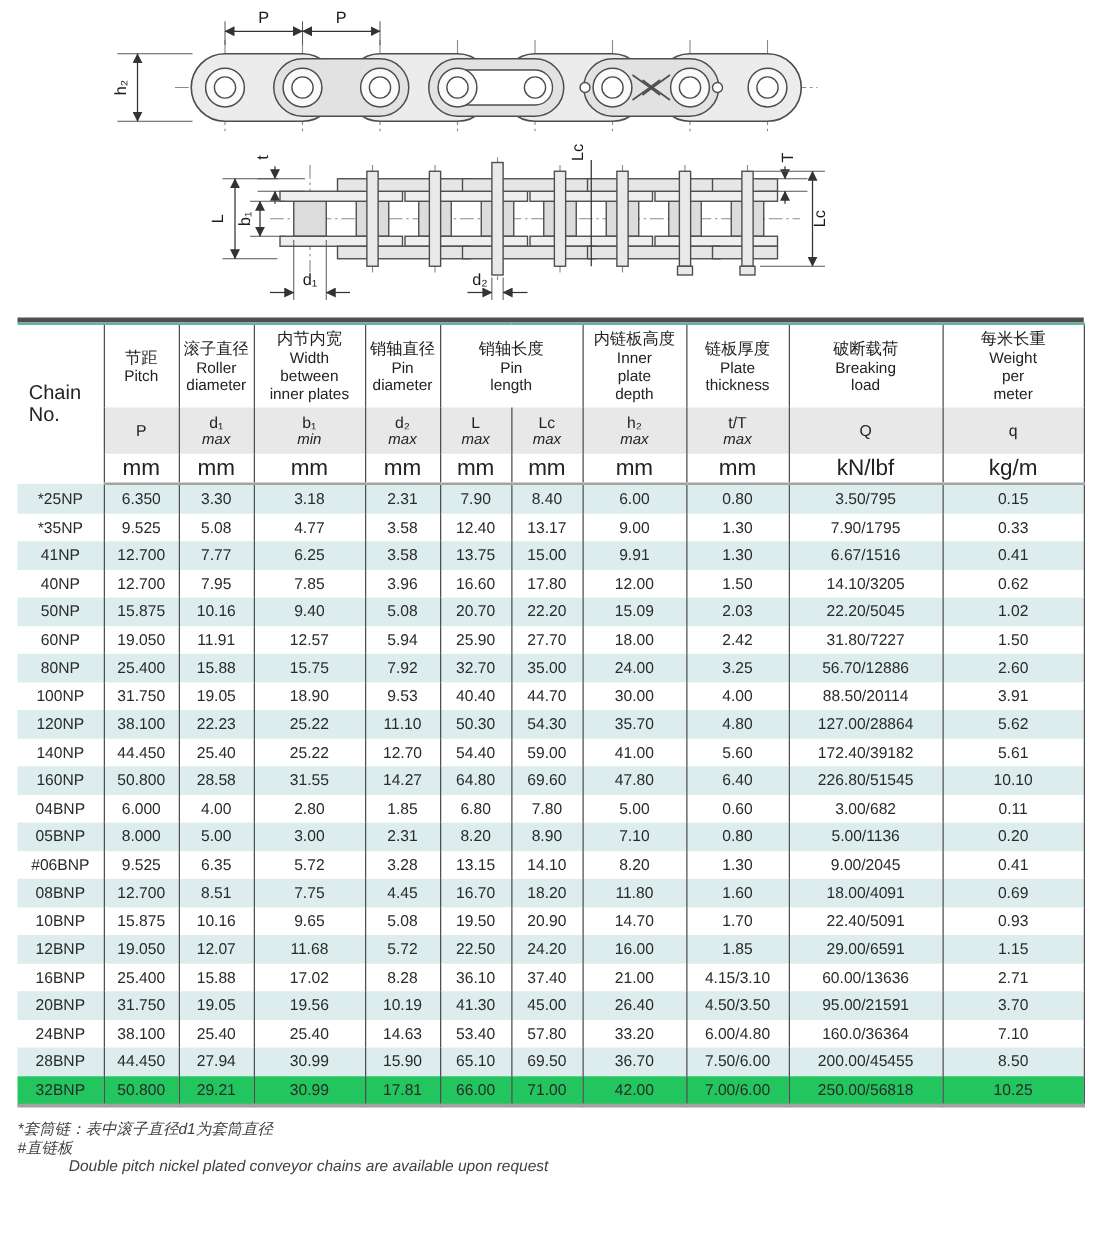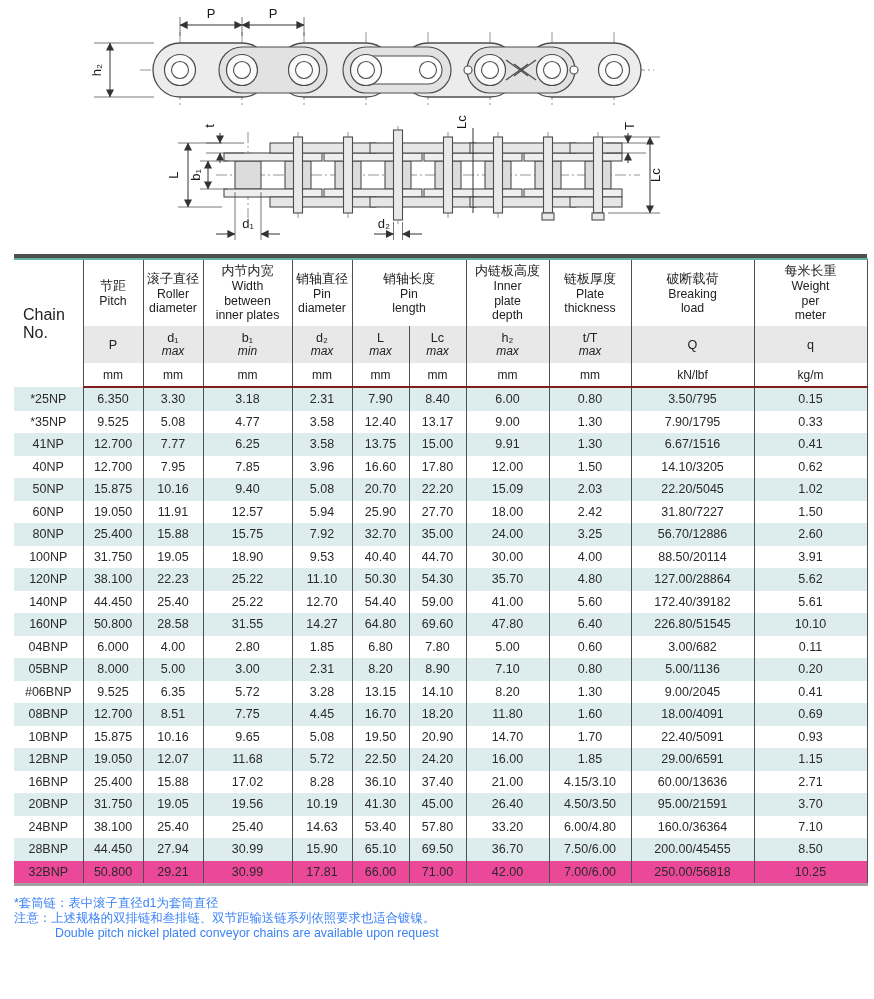--- a/index.html
+++ b/index.html
@@ -27,26 +27,26 @@
   table{border-collapse:collapse;table-layout:fixed;width:853px;border-top:2px solid #66b2a4;border-bottom:3px solid #a2a2a2;}
   td{border-right:1px solid #4f4f4f;text-align:center;vertical-align:middle;padding:0;}
   .name-row td{height:66px;}
   .cn{display:block;font-size:13px;line-height:16px;}
   .en{display:block;font-size:12.3px;line-height:14.5px;white-space:pre-line;}
   .chain-no{text-align:left;padding-left:9px;font-size:16px;}
   .sym-row td{height:37px;background:#e8e8e8;}
   .sym{display:block;font-size:12.6px;line-height:14px;}
   .lim{display:block;font-size:12px;line-height:13px;font-style:italic;}
   .lim:empty{display:none;}
-  .unit-row td{height:23px;font-size:12px;border-bottom:2px solid #7f1d1d;}
+  .unit-row td{height:23px;font-size:18px;border-bottom:2px solid #a3a3a3;}
   tbody td{height:22.5px;font-size:12.5px;color:#2a2a2a;}
   tbody tr:nth-child(odd){background:#ddeded;}
-  tbody tr.row-last{background:#ec4899;}
-
-  .footnotes{position:absolute;left:14px;top:896px;font-size:12.4px;line-height:14.8px;color:#3b82f6;}
+  tbody tr.row-last{background:#22c55e;}
+
+  .footnotes{position:absolute;left:14px;top:896px;font-size:12.4px;line-height:14.8px;color:#404040;font-style:italic;}
   .footnote.indent{padding-left:41px;}
 </style>
 </head>
 <body>
 
 <svg id="side-view" class="drawing" width="612" height="110" viewBox="0 0 612 110">
   <defs>
     <marker id="arrA" viewBox="0 0 10 10" refX="9.5" refY="5" markerWidth="8" markerHeight="8" orient="auto-start-reverse">
       <path d="M0 0 L10 5 L0 10 z" fill="#333"></path>
     </marker>
@@ -611,15 +611,15 @@
           <td>7.00/6.00</td>
           <td>250.00/56818</td>
           <td>10.25</td>
         </tr>
       </tbody>
 </table>
 </div>
 
 <div class="footnotes">
     <div class="footnote">*套筒链：表中滚子直径d1为套筒直径</div>
-    <div class="footnote">注意：上述规格的双排链和叁排链、双节距输送链系列依照要求也适合镀镍。</div>
+    <div class="footnote">#直链板</div>
     <div class="footnote indent">Double pitch nickel plated conveyor chains are available upon request</div>
   </div>
 
 </body></html>

